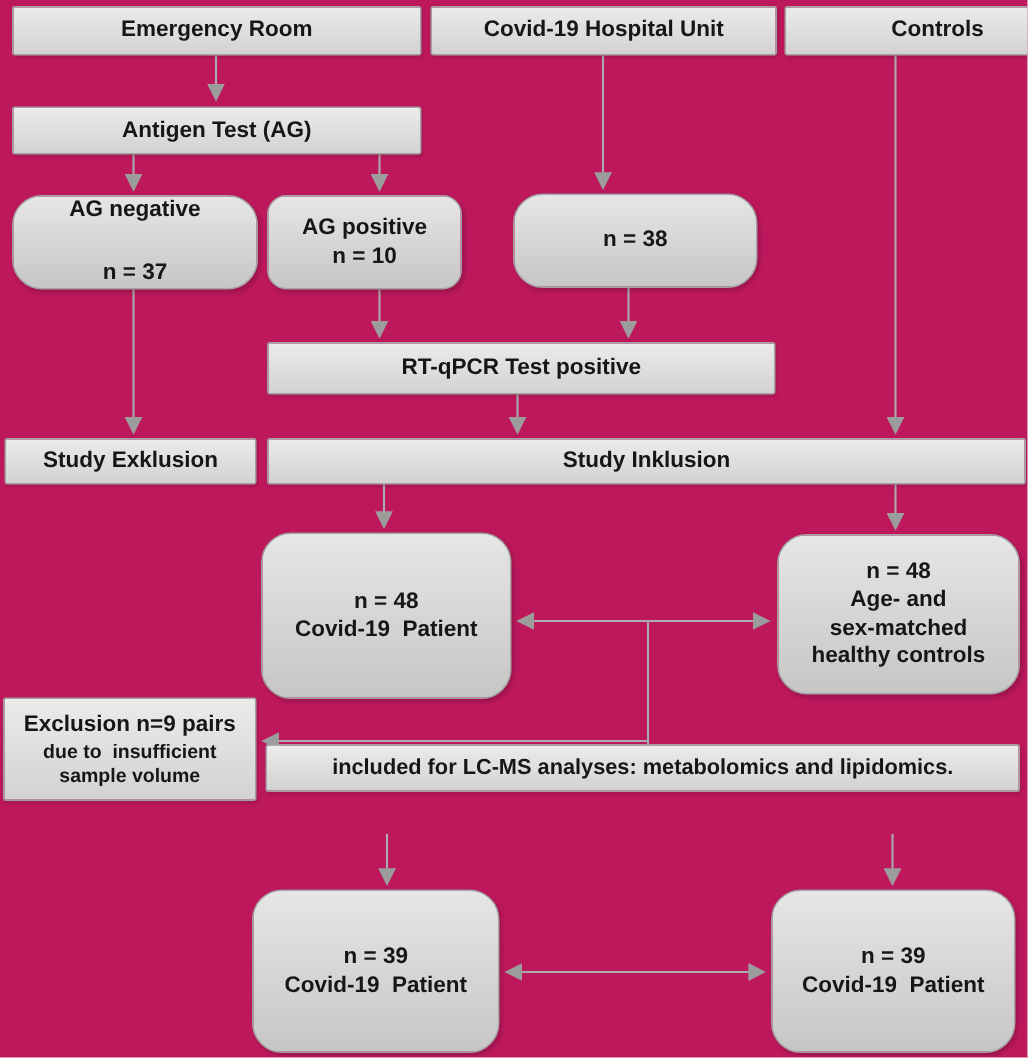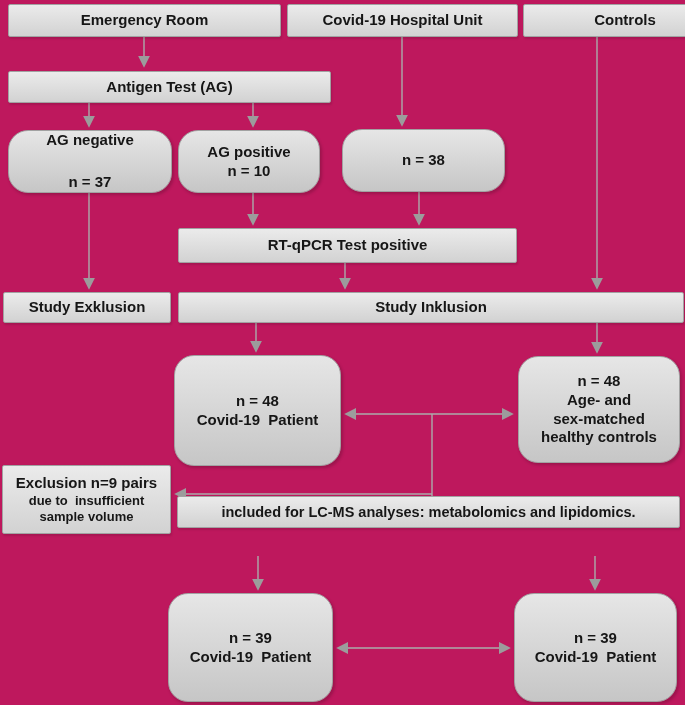--- a/index.html
+++ b/index.html
@@ -81,29 +81,29 @@
   <div class="node rect" style="left:8px; top:4px; width:273px; height:33px;">
     <span class="line">Emergency Room</span>
   </div>
   <div class="node rect" style="left:287px; top:4px; width:231px; height:33px;">
     <span class="line">Covid-19 Hospital Unit</span>
   </div>
   <div class="node rect" style="left:523px; top:4px; width:164px; height:33px;padding-left:40px;">
     <span class="line">Controls</span>
   </div>
 
-  <div class="node rect" style="left:8px; top:71px; width:323px; height:32px;">
+  <div class="node rect" style="left:8px; top:71px; width:273px; height:32px;">
     <span class="line">Antigen Test (AG)</span>
   </div>
 
   <div class="node round" style="left:8px; top:130px; width:164px; height:63px;justify-content:space-between;">
     <span class="line">AG negative</span>
     <span class="line">n = 37</span>
   </div>
-  <div class="node round" style="left:178px; top:130px; width:142px; height:63px;">
+  <div class="node round" style="left:178px; top:130px; width:130px; height:63px;border-radius:13px;">
     <span class="line">AG positive</span>
     <span class="line">n = 10</span>
   </div>
   <div class="node round" style="left:342px; top:129px; width:163px; height:63px;">
     <span class="line">n = 38</span>
   </div>
 
   <div class="node rect" style="left:178px; top:228px; width:339px; height:35px;">
     <span class="line">RT-qPCR Test positive</span>
   </div>

